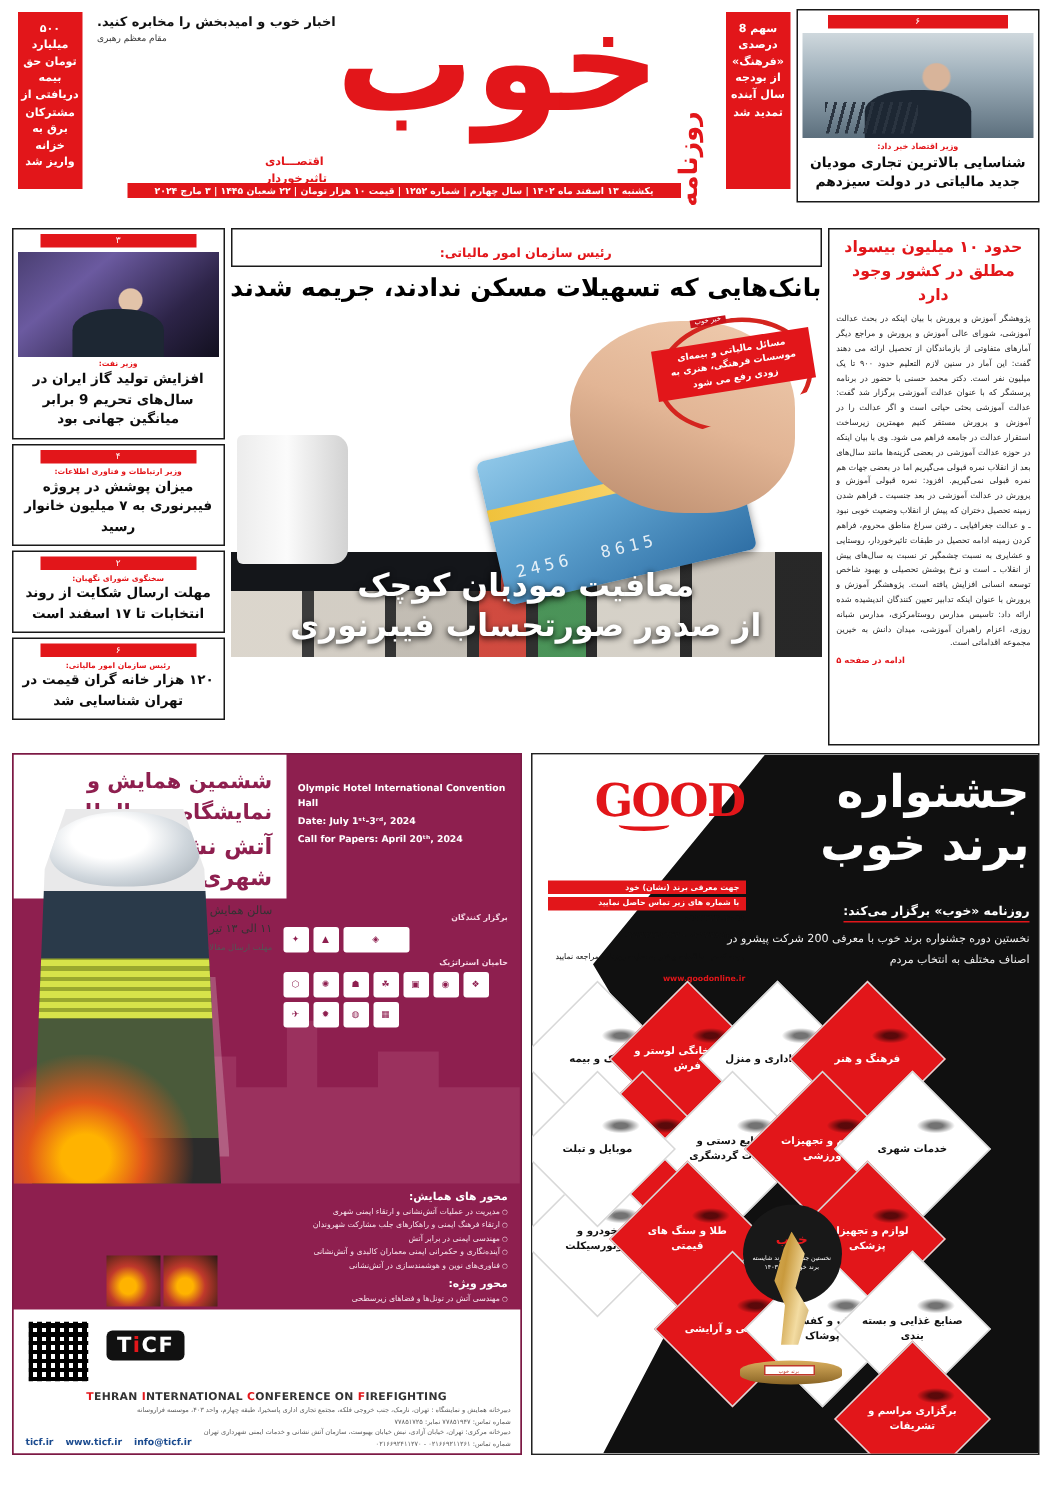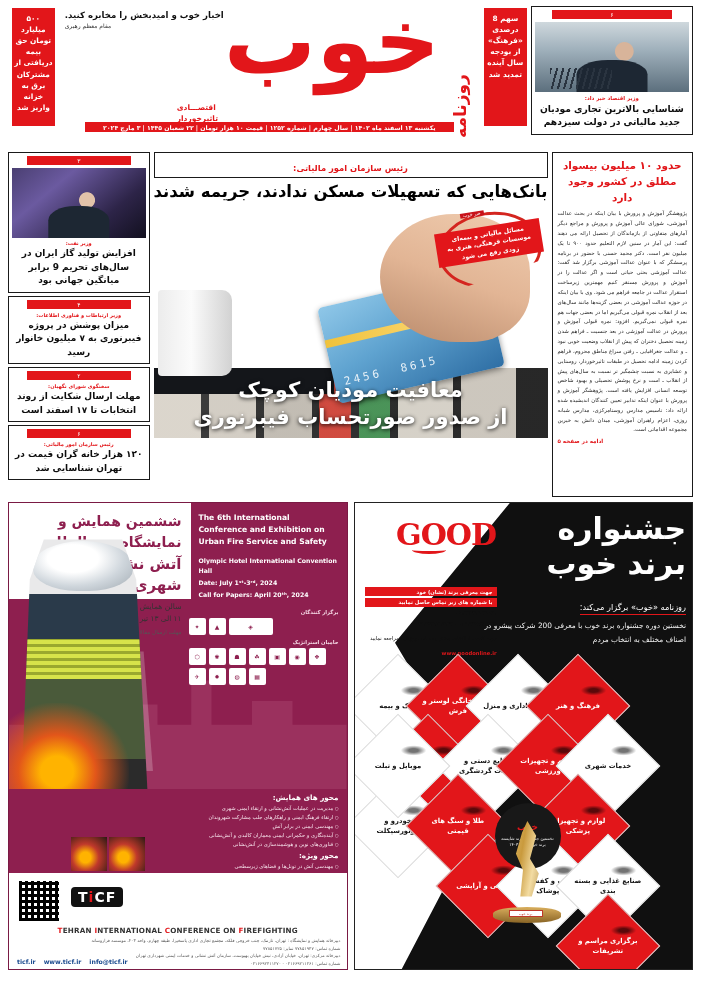--- a/index.html
+++ b/index.html
@@ -487,21 +487,21 @@
   }
   .good-title {
     position: absolute; top: 8px; right: 6px; width: 190px;
     color: #fff; font-size: 30px; font-weight: bold; line-height: 1.18;
     text-align: right;
   }
   .good-sub {
     position: absolute; top: 92px; right: 6px; width: 206px; text-align: right;
   }
   .good-sub .s1 {
-    font-size: 8.2px; font-weight: normal; color: #fff;
+    font-size: 8.2px; font-weight: bold; color: #fff;
     border-bottom: 1px solid #e2161a; display: inline-block; padding-bottom: 2px;
   }
   .good-sub .s2 { font-size: 7.4px; color: #efefef; line-height: 1.85; margin-top: 4px; }
   .good-contact {
     position: absolute; top: 84px; left: 10px; width: 132px; text-align: right; direction: rtl;
   }
   .good-contact .pill {
     background: #e2161a; color: #fff; font-size: 5.2px; padding: 1.5px 4px;
     display: block; margin-bottom: 1.5px; font-weight: bold;
   }
@@ -679,21 +679,20 @@
     <div class="ad ad-conf">
       <div class="conf-top">
         <div class="conf-fa">
           <div class="l1">ششمین همایش و نمایشگاه بین المللی</div>
           <div class="l2">آتش نشانی و ایمنی شهری</div>
           <div class="l3">سالن همایش های بین المللی هتل المپیک تهران</div>
           <div class="l4">۱۱ الی ۱۳ تیر ماه ۱۴۰۳</div>
           <div class="l5">مهلت ارسال مقالات: یکم اردیبهشت ماه ۱۴۰۳</div>
         </div>
         <div class="conf-en">
-          <div class="t1">The 6th International Conference and Exhibition on Urban Fire Service and Safety</div>
           <div class="t2">Olympic Hotel International Convention Hall</div>
           <div class="t2" style="margin-top:2px">Date: July 1ˢᵗ-3ʳᵈ, 2024</div>
           <div class="t2" style="margin-top:2px">Call for Papers: April 20ᵗʰ, 2024</div>
         </div>
       </div>
 
       <div class="conf-mid">
         <div class="conf-skyline"></div>
         <div class="conf-tower"></div>
         <div class="firefighter">

